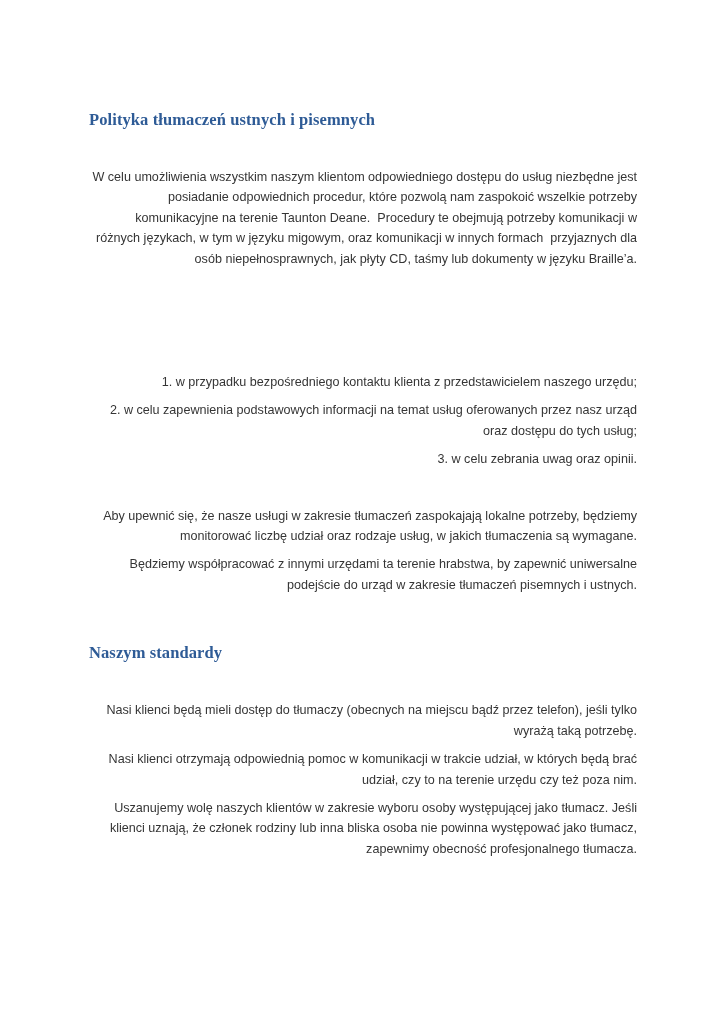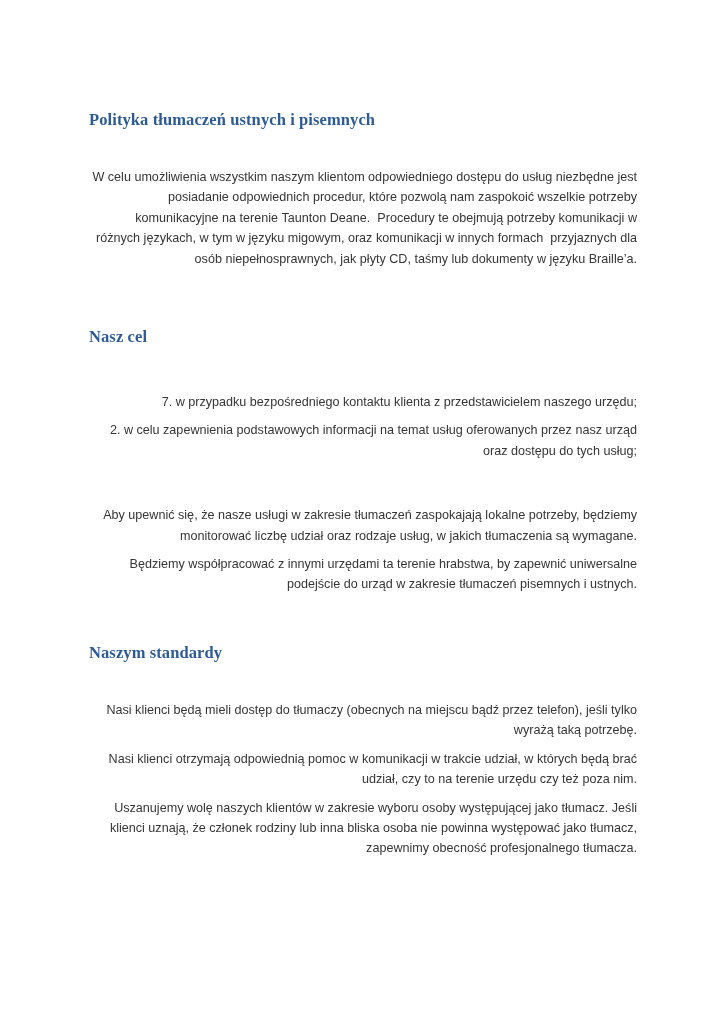--- a/index.html
+++ b/index.html
@@ -77,35 +77,35 @@
   <div class="content">
 
     <h1 class="doc-title">Polityka tłumaczeń ustnych i pisemnych</h1>
 
     <div class="gap-title-to-intro"></div>
 
     <p class="body-text">W celu umożliwienia wszystkim naszym klientom odpowiedniego dostępu do usług niezbędne jest posiadanie odpowiednich procedur, które pozwolą nam zaspokoić wszelkie potrzeby komunikacyjne na terenie Taunton Deane.  Procedury te obejmują potrzeby komunikacji w różnych językach, w tym w języku migowym, oraz komunikacji w innych formach  przyjaznych dla osób niepełnosprawnych, jak płyty CD, taśmy lub dokumenty w języku Braille’a.</p>
 
     <div class="gap-intro-to-h2"></div>
 
-    <h2 class="section-heading">Nasz cel</h2>
 
     <div class="gap-h2-to-text"></div>
 
 
     <div class="gap-list"></div>
 
-    <p class="body-text">7. w przypadku bezpośredniego kontaktu klienta z przedstawicielem naszego urzędu;</p>
+    <p class="body-text">1. w przypadku bezpośredniego kontaktu klienta z przedstawicielem naszego urzędu;</p>
 
     <div class="gap-list"></div>
 
     <p class="body-text">2. w celu zapewnienia podstawowych informacji na temat usług oferowanych przez nasz urząd oraz dostępu do tych usług;</p>
 
     <div class="gap-list"></div>
 
+    <p class="body-text">3. w celu zebrania uwag oraz opinii.</p>
 
     <div class="gap-list-to-para"></div>
 
     <p class="body-text">Aby upewnić się, że nasze usługi w zakresie tłumaczeń zaspokajają lokalne potrzeby, będziemy monitorować liczbę udział oraz rodzaje usług, w jakich tłumaczenia są wymagane.</p>
 
     <div class="gap-para"></div>
 
     <p class="body-text">Będziemy współpracować z innymi urzędami ta terenie hrabstwa, by zapewnić uniwersalne podejście do urząd w zakresie tłumaczeń pisemnych i ustnych.</p>
 
     <div class="gap-text-to-h3"></div>

